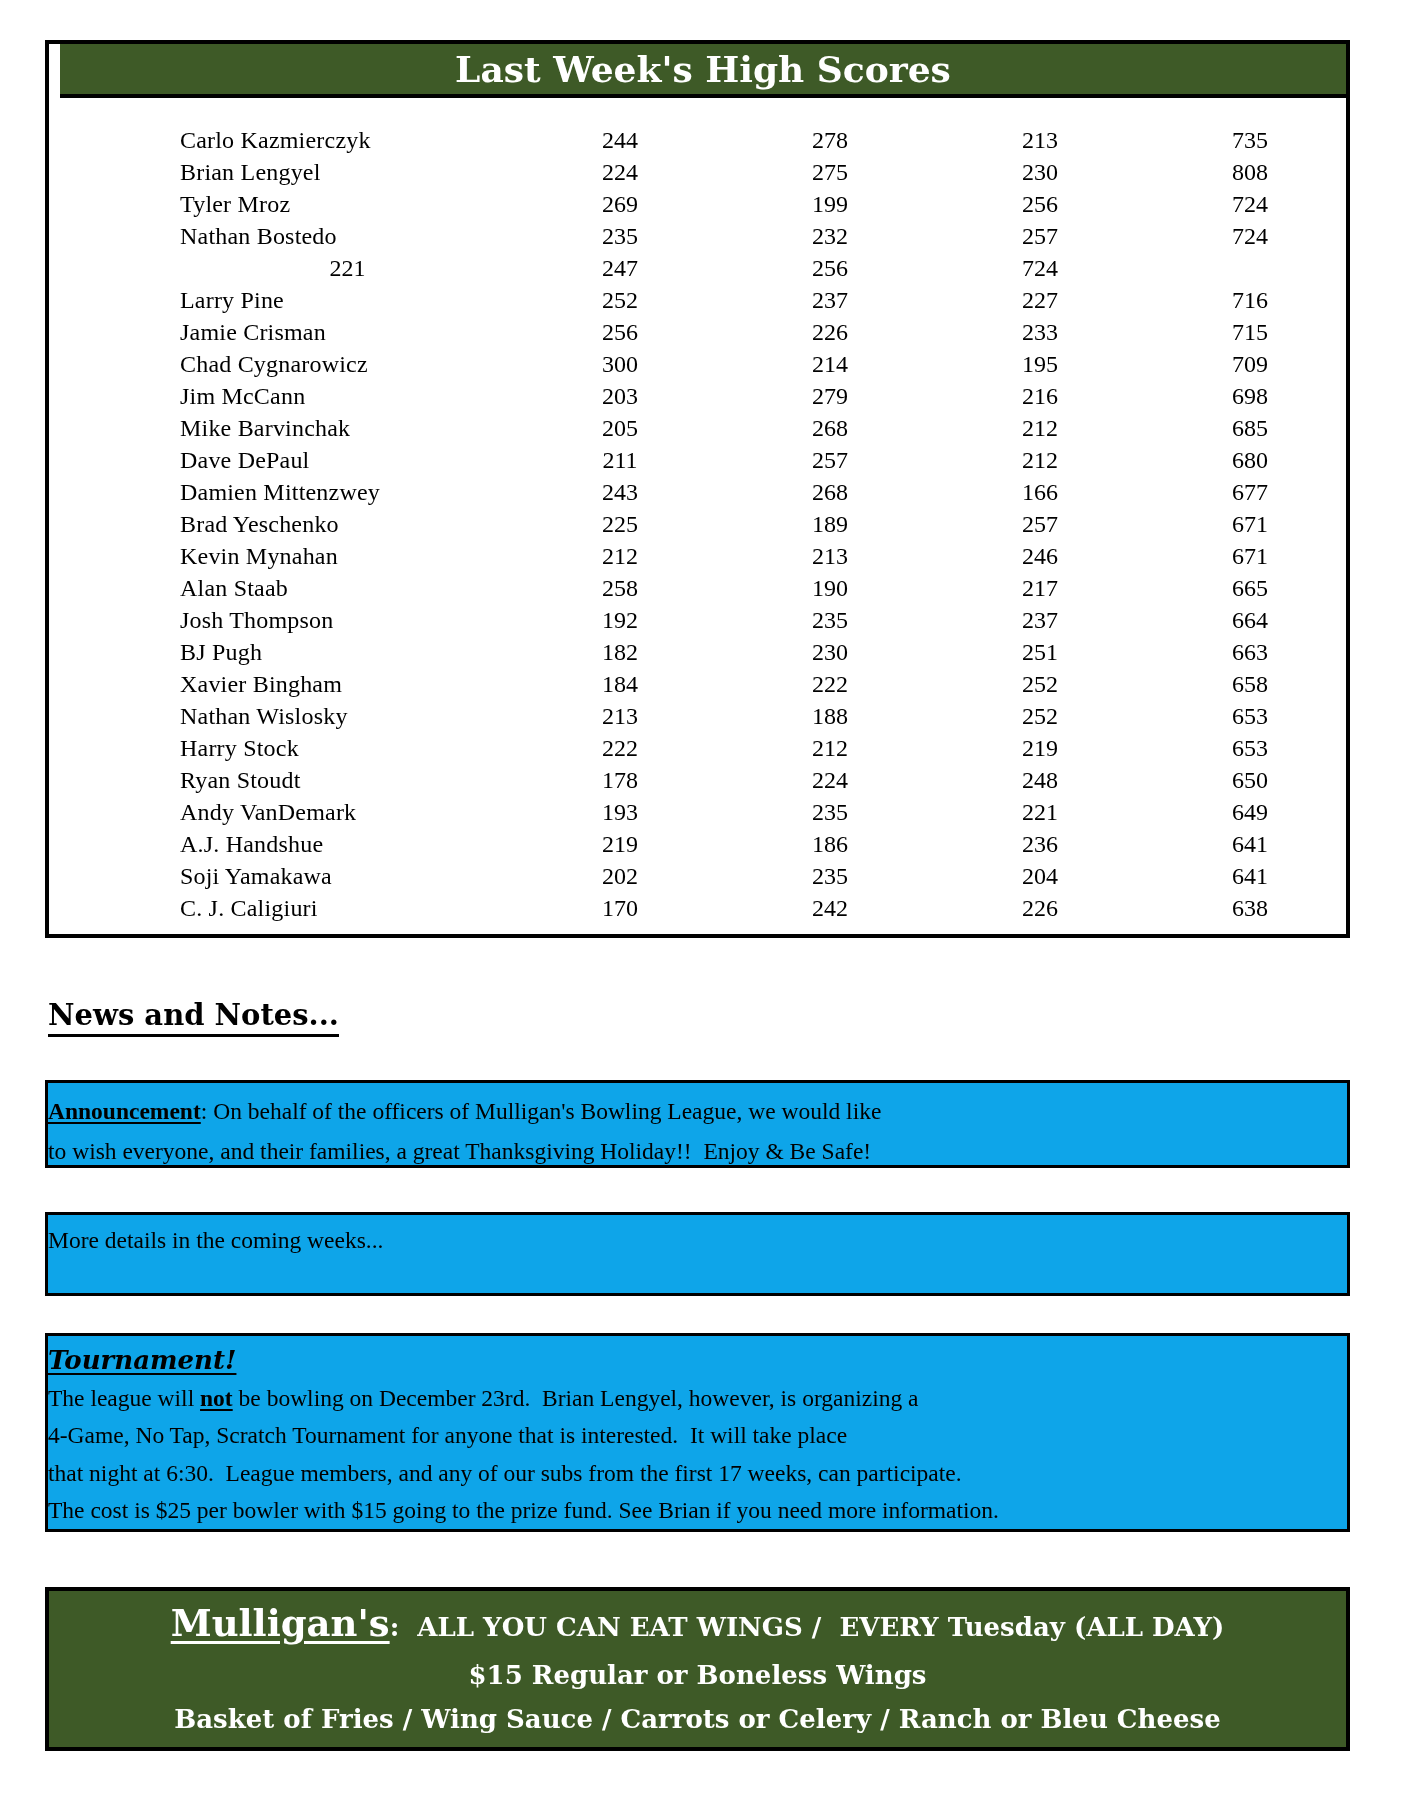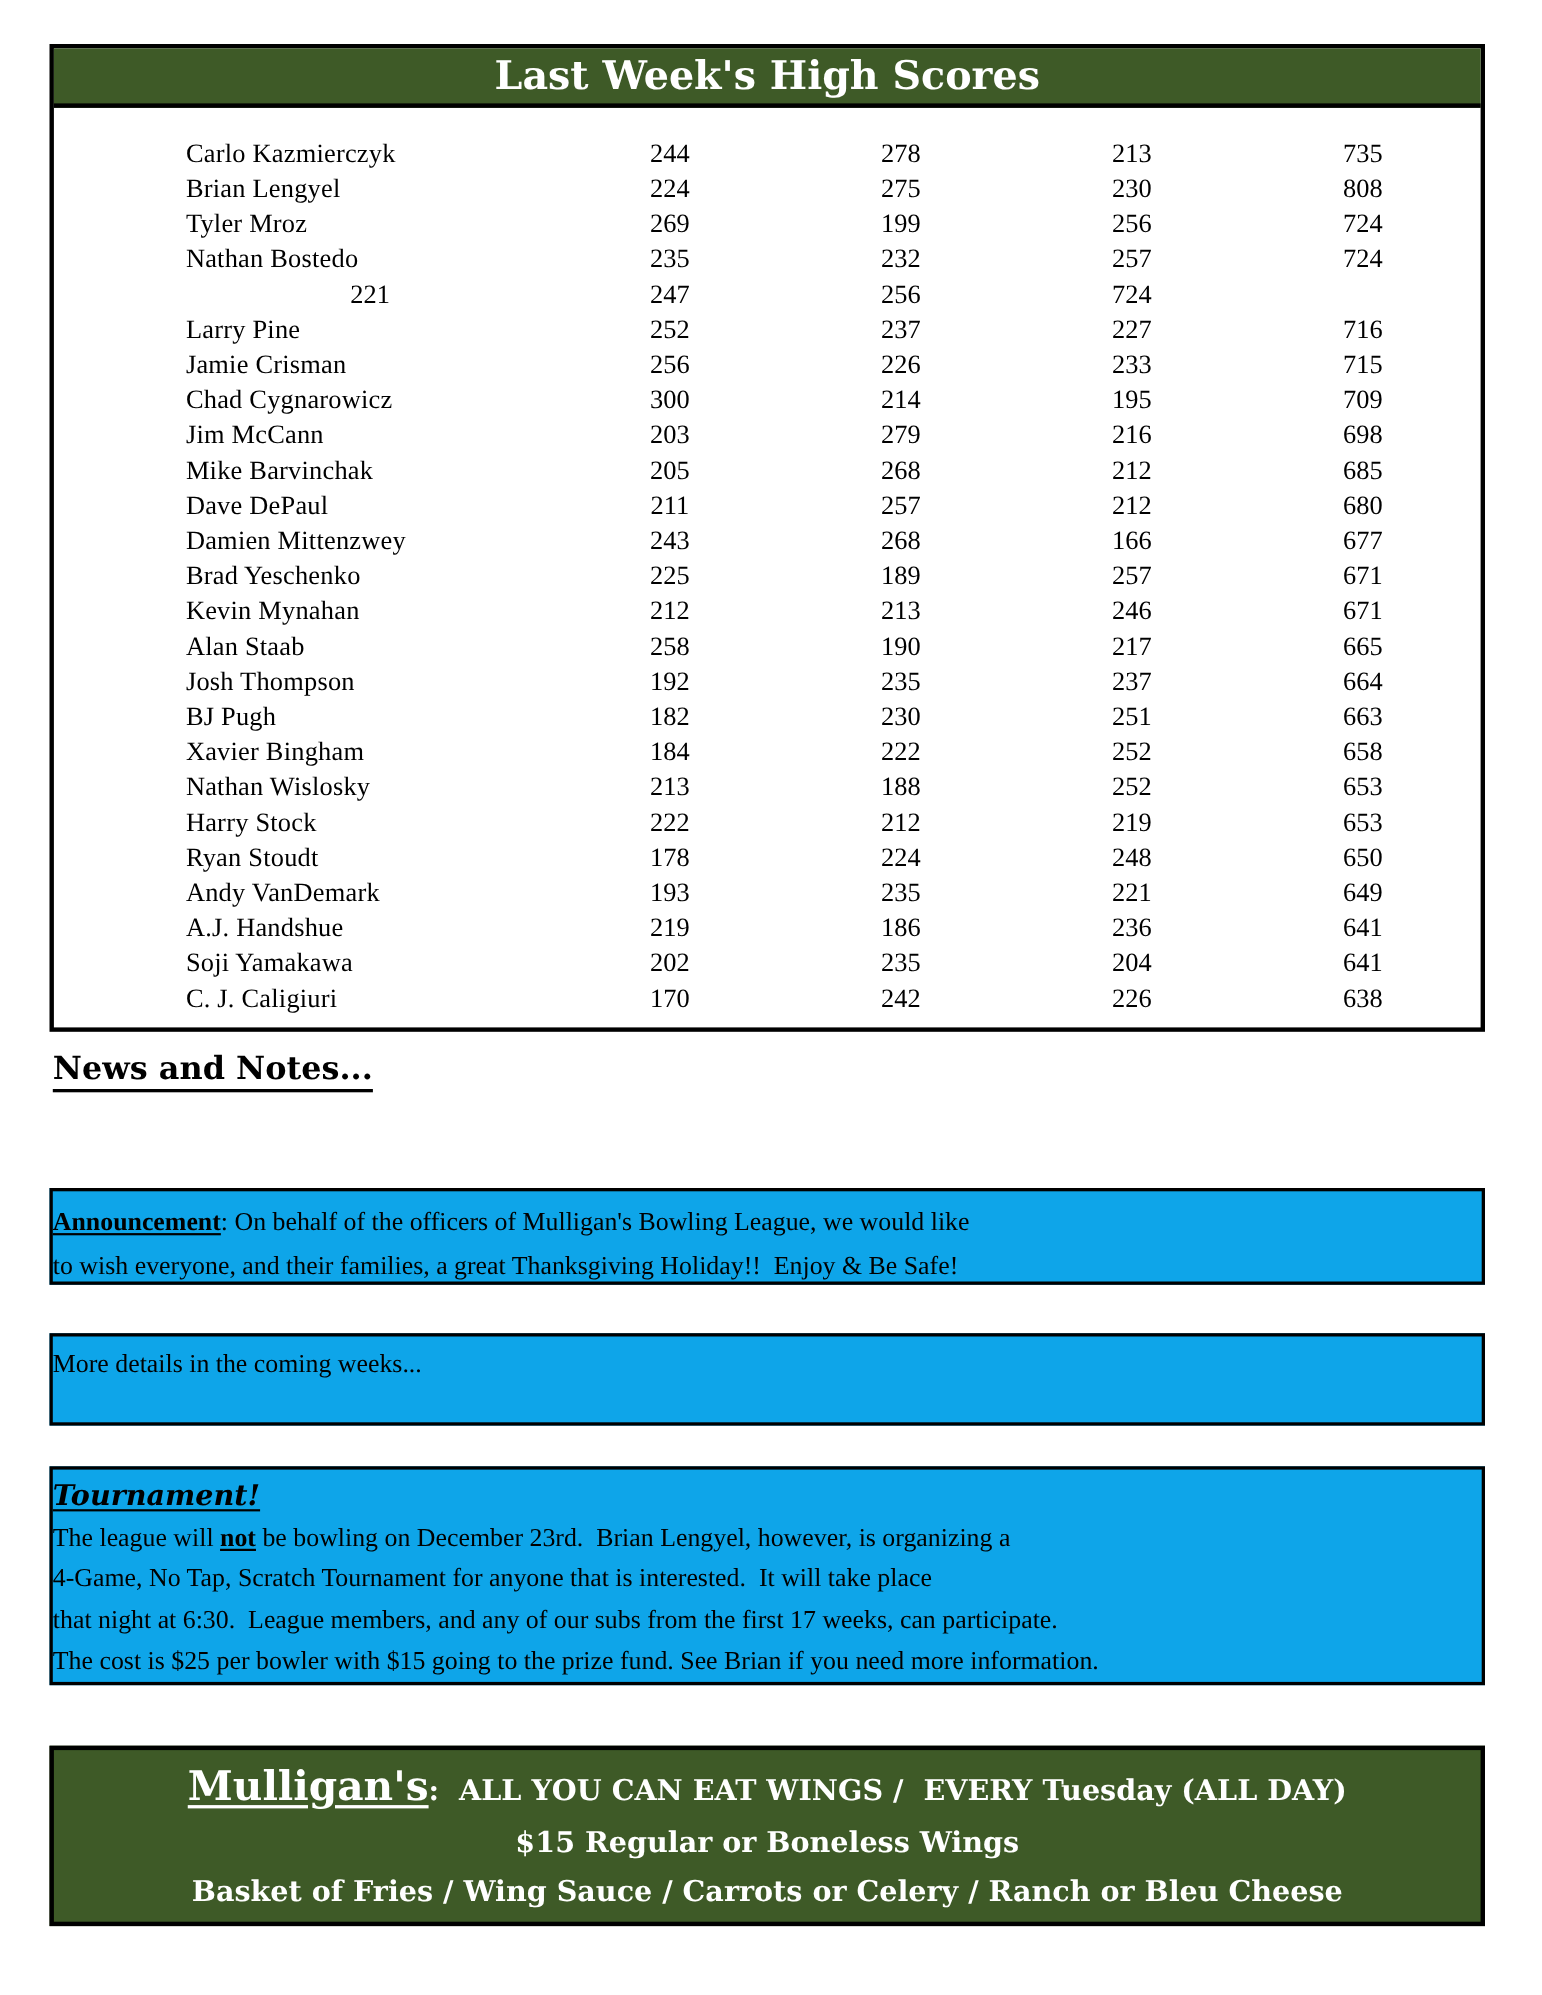--- a/index.html
+++ b/index.html
@@ -10,20 +10,21 @@
   }
   .page { position: relative; width: 1402px; height: 1814px; overflow: hidden; }
   .keep-ws { white-space: pre-wrap; }
 
   
   .scores-box {
     position: absolute; left: 45px; top: 40px;
     width: 1305px; height: 898px;
     border: 4px solid #000; box-sizing: border-box;
     background: #fff;
+    padding-left: 11px;
   }
   .scores-title {
     background: #3e5a27; color: #fff;
     font-family: "DejaVu Serif", serif; font-weight: bold;
     font-size: 36px; text-align: center;
     height: 50px; line-height: 50px;
     border-bottom: 4px solid #000;
   }
   .score-table { margin-top: 26px; }
   .score-row {
@@ -31,21 +32,21 @@
     grid-template-columns: 120px 335px 210px 210px 210px 210px;
     height: 32px; line-height: 32px;
     font-size: 24px;
   }
   .score-row .spacer { }
   .cell.name { text-align: left; letter-spacing: 0.2px; }
   .cell.num  { text-align: center; }
 
   
   .news-heading {
-    position: absolute; left: 48px; top: 954px;
+    position: absolute; left: 48px; top: 998px;
     font-family: "DejaVu Serif", serif; font-weight: bold;
     font-size: 29px;
     border-bottom: 3px solid #000; padding-bottom: 2px;
   }
 
   
   .note-box {
     position: absolute; left: 45px; width: 1305px;
     border: 3px solid #000; box-sizing: border-box;
     background: #0ea5e9; text-align: left;

